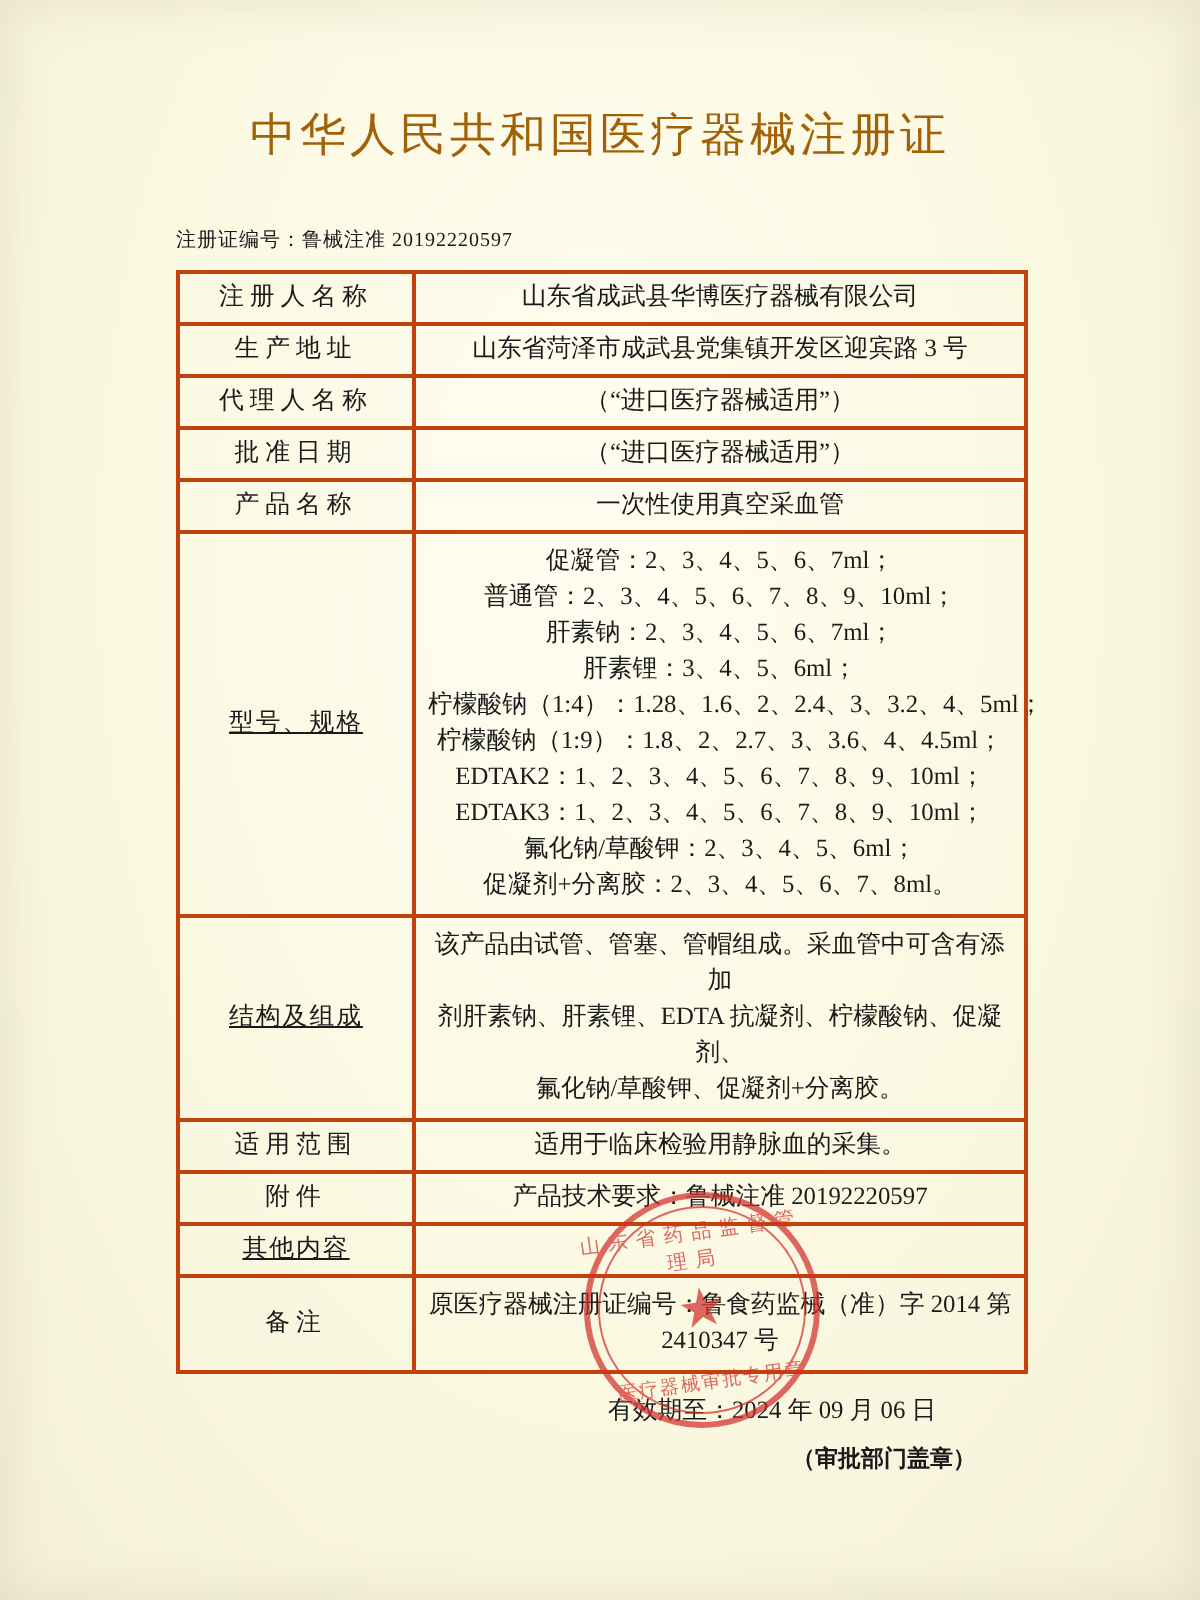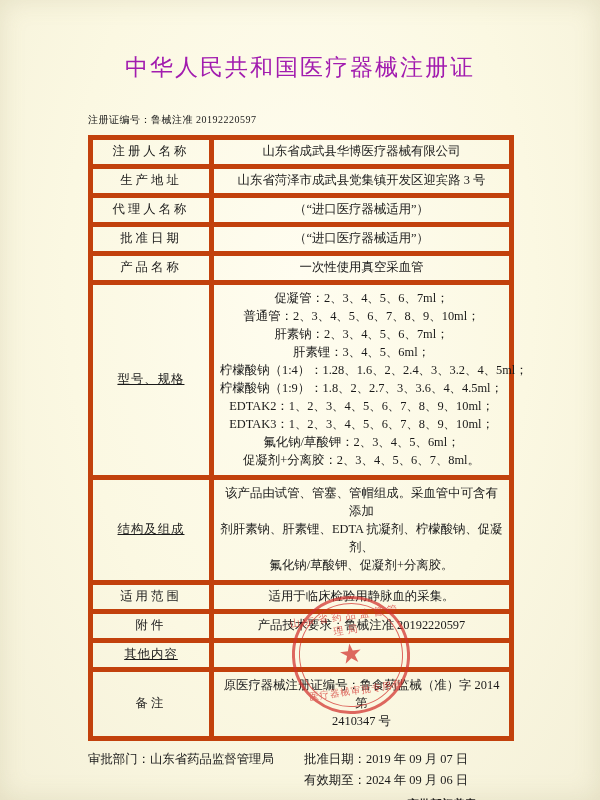--- a/index.html
+++ b/index.html
@@ -32,35 +32,35 @@
     position: absolute;
     inset: 0;
     padding: 0;
   }
   .doc-title {
     text-align: center;
     font-size: 23px;
     letter-spacing: 2px;
     margin-top: 52px;
     font-weight: 400;
-    color: #a21caf;
+    color: #a16207;
   }
   .reg-no {
     margin: 30px 0 8px 88px;
     font-size: 10px;
     letter-spacing: 0.5px;
   }
   table.main {
     border-collapse: collapse;
     width: 426px;
     margin: 0 0 0 88px;
     table-layout: fixed;
   }
   table.main td {
-    border: 5px solid #c2410c;
+    border: 2px solid #c2410c;
     font-size: 12.4px;
     line-height: 1.45;
     padding: 3px 6px;
     vertical-align: middle;
   }
   td.label {
     width: 104px;
     text-align: center;
     letter-spacing: 3px;
     white-space: nowrap;
@@ -226,28 +226,20 @@
         <td class="value top">
           <div>原医疗器械注册证编号：鲁食药监械（准）字 2014 第</div>
           <div>2410347 号</div>
         </td>
       </tr>
     </tbody>
   </table>
 
   <div class="footer">
     <div class="row">
-      <div class="left">
-        <span>审批部门：</span><span>山东省药品监督管理局</span>
-      </div>
-      <div class="right">
-        <span>批准日期：</span><span>2019 年 09 月 07 日</span>
-      </div>
-    </div>
-    <div class="row">
       <div class="left"></div>
       <div class="right">
         <span>有效期至：</span><span>2024 年 09 月 06 日</span>
       </div>
     </div>
     <div class="seal-note">（审批部门盖章）</div>
   </div>
 
   <div class="seal">
     <div class="inner-ring"></div>

